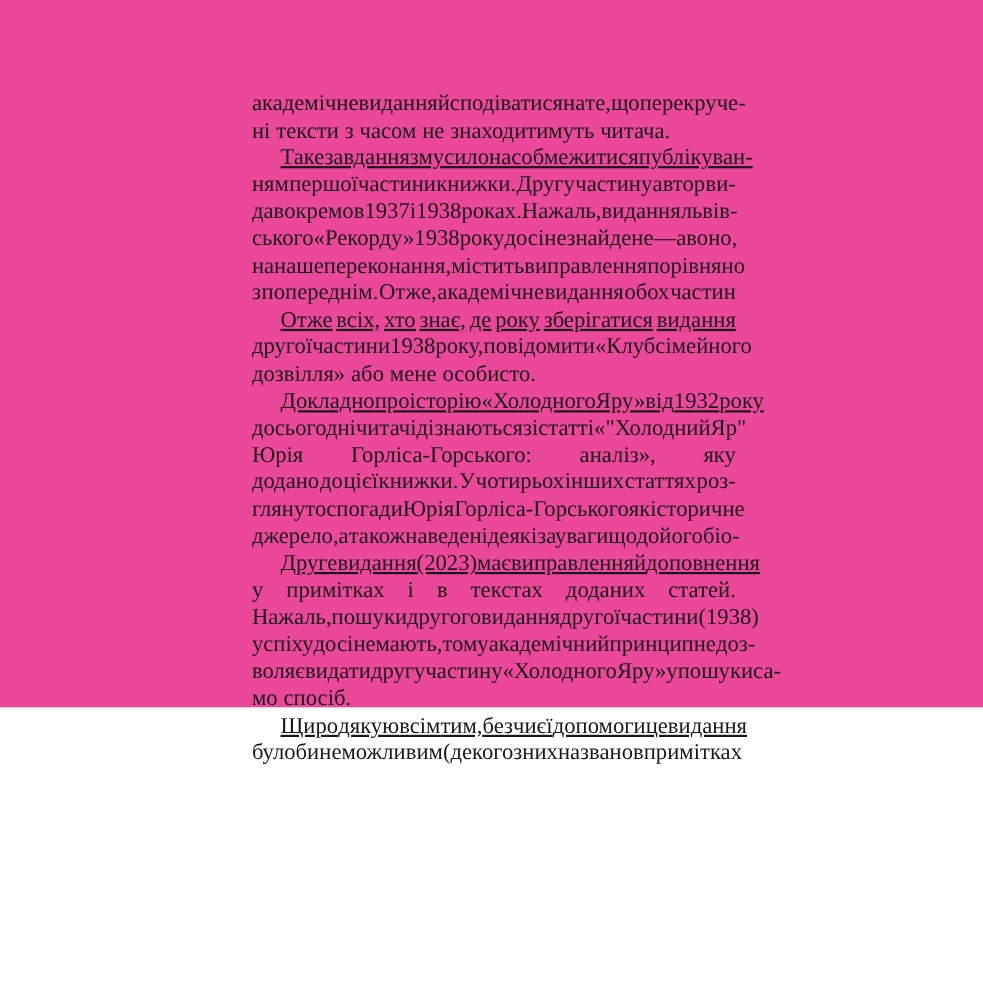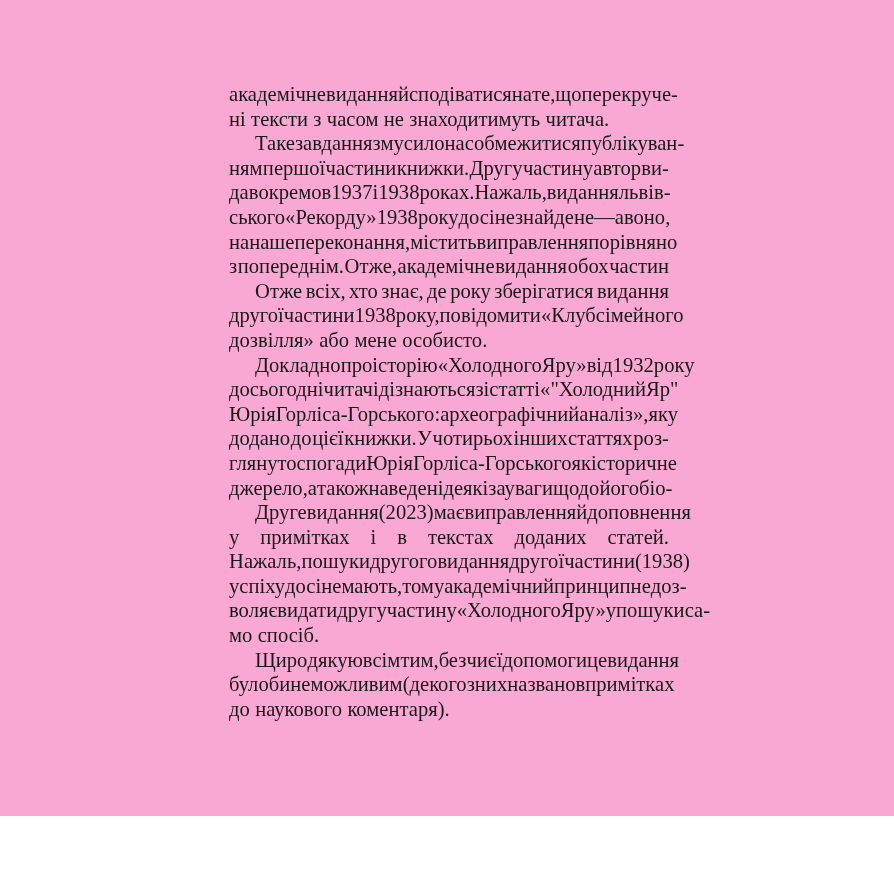--- a/index.html
+++ b/index.html
@@ -10,22 +10,22 @@
     width: 894px;
     height: 894px;
     background: #ffffff;
     font-family: "Liberation Serif", "DejaVu Serif", serif;
     overflow: hidden;
   }
 
   #page {
     position: relative;
     width: 894px;
-    height: 816px;
-    background: #f9a8d4;
+    height: 643px;
+    background: #ec4899;
   }
 
   #text-column {
     position: absolute;
     left: 229px;
     top: 82px;
     width: 440px;
   }
 
   .para {
@@ -55,20 +55,21 @@
   .para .ln.just > .w {
     white-space: pre;
   }
 
   
   .para .ln.indent {
     padding-left: 26px;
   }
   .para .ln.just.indent {
     padding-left: 26px;
+    text-decoration: underline;
   }
 </style>
 </head>
 <body>
 
 <div id="page">
   <div id="text-column" style="color: rgb(23, 24, 26);">
       <p class="para">
         <span class="ln just">
           <span class="w">академічне</span>
@@ -184,21 +185,20 @@
           <span class="w">дізнаються</span>
           <span class="w">зі</span>
           <span class="w">статті</span>
           <span class="w">«</span>
           <span class="w">"Холодний</span>
           <span class="w">Яр"</span>
         </span>
         <span class="ln just">
           <span class="w">Юрія</span>
           <span class="w">Горліса-Горського:</span>
-          <span class="w">археографічний</span>
           <span class="w">аналіз»,</span>
           <span class="w">яку</span>
         </span>
         <span class="ln just">
           <span class="w">додано</span>
           <span class="w">до</span>
           <span class="w">цієї</span>
           <span class="w">книжки.</span>
           <span class="w">У</span>
           <span class="w">чотирьох</span>
@@ -295,16 +295,15 @@
           <span class="w">було</span>
           <span class="w">би</span>
           <span class="w">неможливим</span>
           <span class="w">(декого</span>
           <span class="w">з</span>
           <span class="w">них</span>
           <span class="w">названо</span>
           <span class="w">в</span>
           <span class="w">примітках</span>
         </span>
-        <span class="ln">до наукового коментаря).</span>
       </p>
     </div>
 </div>
 
 </body></html>

